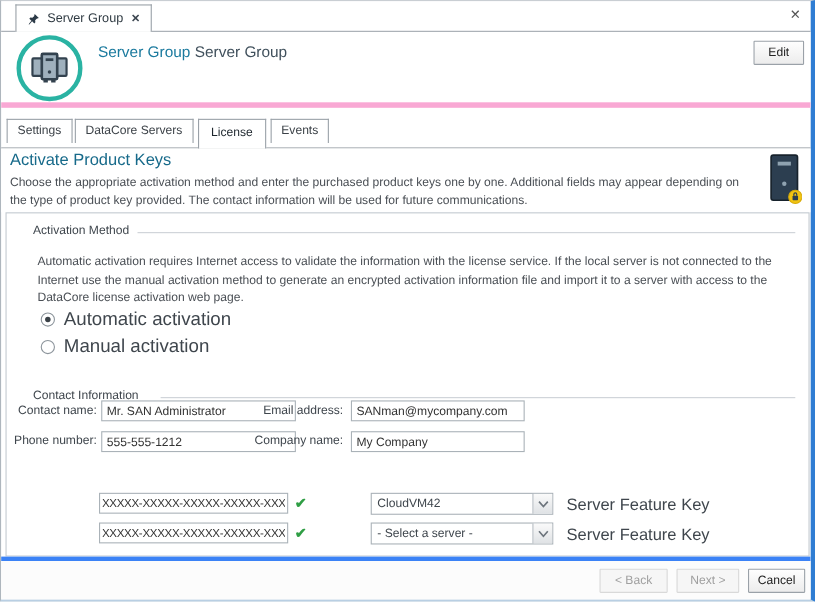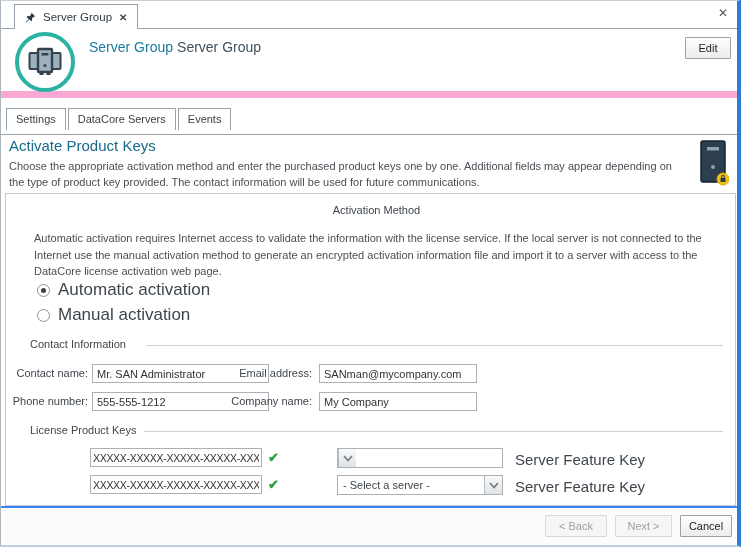--- a/index.html
+++ b/index.html
@@ -24,21 +24,21 @@
     position:absolute; left:13px; top:3px; height:25px;
     display:flex; align-items:center; gap:7px;
     padding:0 10px; background:#fff; z-index:2;
     border:1px solid #9aa1a8; border-bottom:none;
     font-size:11.5px; color:#2f3a42; cursor:default;
   }
   .doc-tab .tab-close { font-size:10px; color:#3c4650; font-weight:bold; cursor:pointer; }
   .win-close { position:absolute; top:6px; right:9px; font-size:12px; color:#555; cursor:pointer; line-height:1; }
 
   
-  .header { position:absolute; top:28px; left:0; right:0; height:69px; border-bottom:7px solid #f9a8d4; background:#fff; }
+  .header { position:absolute; top:28px; left:0; right:0; height:69px; border-bottom:5px solid #f9a8d4; background:#fff; }
   .group-circle {
     position:absolute; left:14px; top:3px; width:60px; height:60px;
     border:4px solid #2ab3a3; border-radius:50%;
     display:flex; align-items:center; justify-content:center; background:#fff;
   }
   .page-title { position:absolute; left:88px; top:10px; font-size:14px; white-space:nowrap; }
   .title-a { color:#1b7a9e; }
   .title-b { color:#40505c; margin-left:4px; }
   .descr { position:absolute; left:100px; top:37px; font-size:11px; color:#48525b;margin-top:46px; }
   .btn {
@@ -68,22 +68,22 @@
   
   .page-head { position:absolute; top:134px; left:0; right:0; height:58px; background:#fff; }
   .page-heading { position:absolute; left:8px; top:2px; font-size:15px; color:#176a8a; }
   .page-intro { position:absolute; left:8px; top:24px; width:676px; font-size:11px; line-height:1.45; color:#4a4f55; }
   .lock-server-icon { position:absolute; right:8px; top:4px; }
 
   
   .panel { position:absolute; left:4px; right:1px; top:192px; height:313px; border:1px solid #c3cad0; background:#fff; }
   .sec-head { position:absolute; left:24px; right:12px; display:flex; align-items:center; gap:8px; font-size:11px; color:#3f464d; white-space:nowrap; }
   .sec-head .rule { flex:1; height:1px; background:#ccd1d6; margin-top:2px; }
-  .sec-activation { top:10px;flex-direction:column; }
-  .sec-contact { top:144px;gap:20px; }
+  .sec-activation { top:10px; }
+  .sec-contact { top:160px;gap:20px; }
   .sec-keys { top:230px; }
   .act-info { position:absolute; left:28px; top:36px; width:702px; font-size:11px; line-height:1.5; color:#4a4f55; }
 
   .radio-row { position:absolute; left:31px; display:flex; align-items:center; gap:8px; font-size:17px; color:#3f464d; cursor:pointer; }
   .radio-1 { top:86px; } .radio-2 { top:111px; }
   .radio { width:13px; height:13px; border:1px solid #8d959c; border-radius:50%; background:#fff; position:relative; flex:none; }
   .radio.sel::after { content:''; position:absolute; left:3px; top:3px; width:5px; height:5px; border-radius:50%; background:#3a4147; }
 
   .c-row { position:absolute; left:0; right:0; height:19px; }
   .c-row-1 { top:170px; } .c-row-2 { top:198px; }
@@ -105,21 +105,21 @@
   .select {
     position:absolute; left:331px; top:0; width:166px; height:20px;
     border:1px solid #aab2b8; background:#fff; display:flex; align-items:center; cursor:pointer;
   }
   .select .sel-text { flex:1; font-size:11px; color:#3f464d; padding:0 5px; white-space:nowrap; overflow:hidden; }
   .select .sel-btn { width:18px; height:100%; border-left:1px solid #b5bcc2; background:linear-gradient(#fafafa,#dfe2e5);
     display:flex; align-items:center; justify-content:center; }
   .key-type { position:absolute; left:509px; top:3px; font-size:15px; color:#3f464d; white-space:nowrap; }
 
   
-  .footer { position:absolute; left:0; right:0; top:505px; bottom:0; border-top:2px solid #3b82f6; background:#fcfcfc; }
+  .footer { position:absolute; left:0; right:0; top:505px; bottom:0; border-top:4px solid #3b82f6; background:#fcfcfc; }
   .footer-btns { position:absolute; right:5px; top:7px; display:flex; gap:8px; }
   .b-back { width:62px; } .b-next { width:57px; } .b-cancel { width:52px; }
 </style>
 </head>
 <body>
 
 <div class="window">
 
   <div class="doc-strip">
     <div class="strip-line"></div>
@@ -150,20 +150,21 @@
     </div>
     <div class="descr">Description:</div>
     <button class="btn edit-btn">Edit</button>
   </div>
 
   <div class="tabbar">
     <div class="bar-line"></div>
     <div class="tabs">
       <div class="tab">Settings</div>
       <div class="tab">DataCore Servers</div>
+      <div class="tab active">License</div>
       <div class="tab">Events</div>
     </div>
   </div>
 
   <div class="page-head">
     <div class="page-heading">Activate Product Keys</div>
     <div class="page-intro">Choose the appropriate activation method and enter the purchased product keys one by one. Additional fields may appear depending on the type of product key provided. The contact information will be used for future communications.</div>
     <svg class="lock-server-icon" width="32" height="48" viewBox="0 0 32 48">
       <rect x="4" y="2" width="24" height="41" rx="2" fill="#2c3e50" stroke="#17222c" stroke-width="1.5"></rect>
       <rect x="10" y="8" width="12" height="3.5" fill="#8fa2b0"></rect>
@@ -203,29 +204,26 @@
       <span class="c-label c-label-r">Email address:</span>
       <input class="field field-r" value="SANman@mycompany.com" style="">
     </div>
     <div class="c-row c-row-2">
       <span class="c-label c-label-l">Phone number:</span>
       <input class="field field-l" value="555-555-1212" style="">
       <span class="c-label c-label-r">Company name:</span>
       <input class="field field-r" value="My Company" style="">
     </div>
 
-    <div class="sec-head sec-keys">
-      <span>License Product Keys</span>
-      <span class="rule"></span>
-    </div>
 
     <div class="key-row key-row-1">
       <input class="key-input" value="XXXXX-XXXXX-XXXXX-XXXXX-XXXXX" style="">
       <span class="key-check">✔</span>
       <div class="select">
+        <span class="sel-text">CloudVM42</span>
         <span class="sel-btn">
           <svg width="10" height="7" viewBox="0 0 10 7">
               <polyline points="1,1 5,5.5 9,1" fill="none" stroke="#6d757d" stroke-width="1.5"></polyline>
             </svg>
         </span>
       </div>
       <span class="key-type">Server Feature Key</span>
     </div>
 
     <div class="key-row key-row-2">

